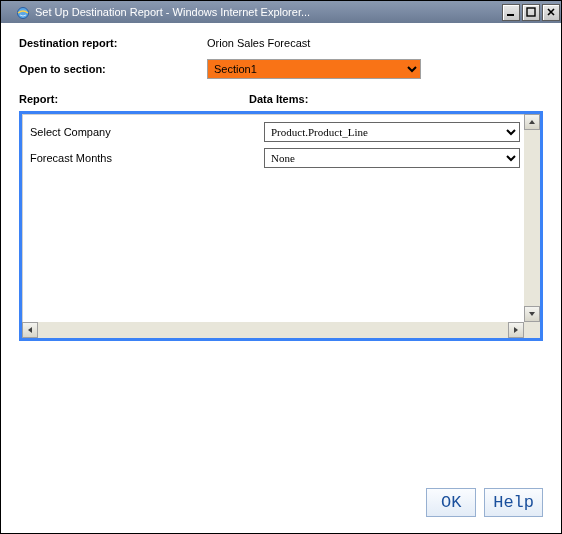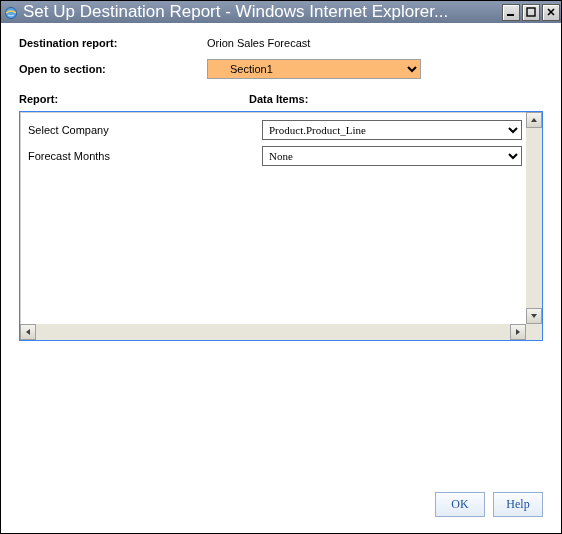--- a/index.html
+++ b/index.html
@@ -12,22 +12,22 @@
       border: 1px solid #000;
       display: flex;
       flex-direction: column;
     }
     .titlebar {
       height: 22px;
       background: linear-gradient(to bottom, #8a99b0 0%, #7a8aa3 50%, #6a7a93 100%);
       display: flex;
       align-items: center;
       color: #fff;
-      font-size: 17px;
-      padding-left: 2px;
+      font-size: 11px;
+      padding-left: 14px;
     }
     .titlebar-icon {
       width: 16px;
       height: 16px;
       margin-right: 4px;
       flex-shrink: 0;
     }
     .title-text {
       flex: 1;
       white-space: nowrap;
@@ -63,34 +63,34 @@
       width: 188px;
       font-weight: bold;
     }
     .value-col { flex: 1; }
     .plain-val { font-weight: normal; }
     .section-select {
       width: 214px;
       height: 20px;
       font-family: inherit;
       font-size: 11px;
-      background: #fdba74;
+      background: #f97316;
       border: 1px solid #a0a0a0;
-      padding-left: 18px;
+      padding-left: 2px;
     }
     .headers {
       display: flex;
       font-weight: bold;
       margin-top: 4px;
       margin-bottom: 6px;
     }
     .h1 { width: 230px; }
     .h2 { flex: 1; }
     .scroll-pane {
-      border: 1px solid #3b82f6;
+      border: 3px solid #3b82f6;
       box-shadow: inset 1px 1px 0 #d0d0d0;
       height: 230px;
       position: relative;
       background: #fff;
       display: flex;
       flex-direction: column;
       padding-left: 46px;
     }
     .scroll-inner {
       position: absolute;
@@ -145,22 +145,22 @@
     }
     .button-row {
       display: flex;
       justify-content: flex-end;
       gap: 8px;
       margin-top: 20px;
     }
     .btn {
       min-width: 50px;
       padding: 4px 8px;
-      font-family: Liberation Serif, serif;
-      font-size: 12px;
+      font-family: Liberation Mono, monospace;
+      font-size: 17px;
       color: #1a4f9c;
       background: linear-gradient(to bottom, #fafcff, #e3ecf7);
       border: 1px solid #97b0d1;
       cursor: pointer;
     }
     .footer-spacer { flex: 1; }
   </style>
 </head>
 <body>
 

